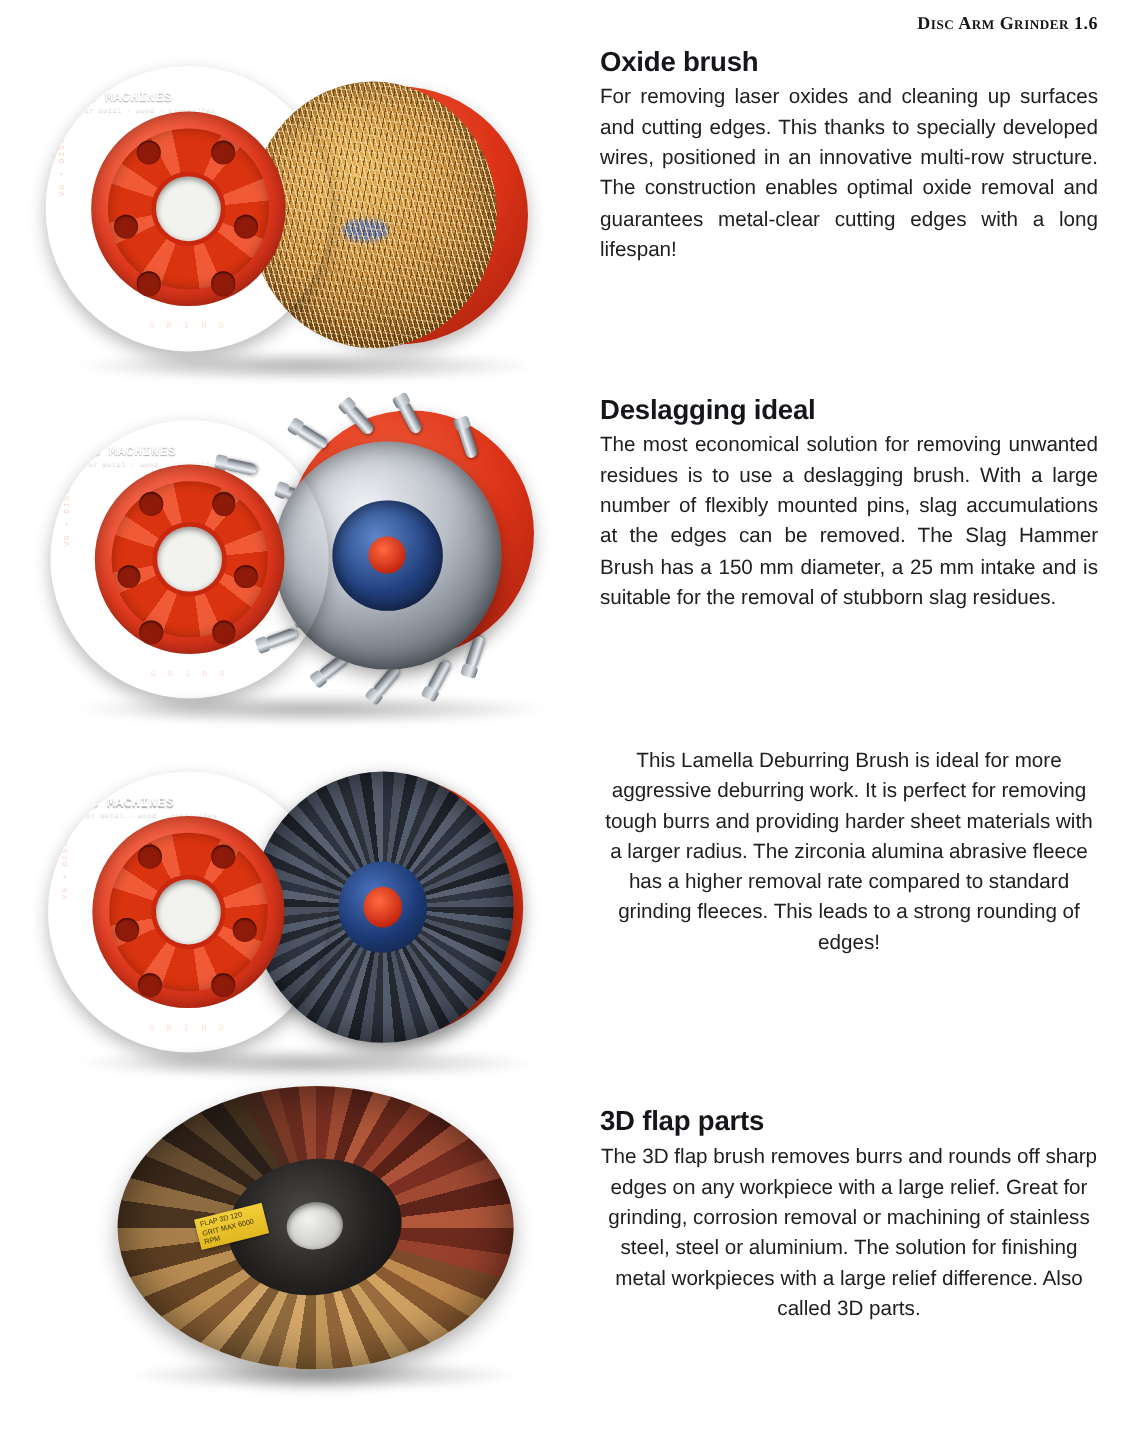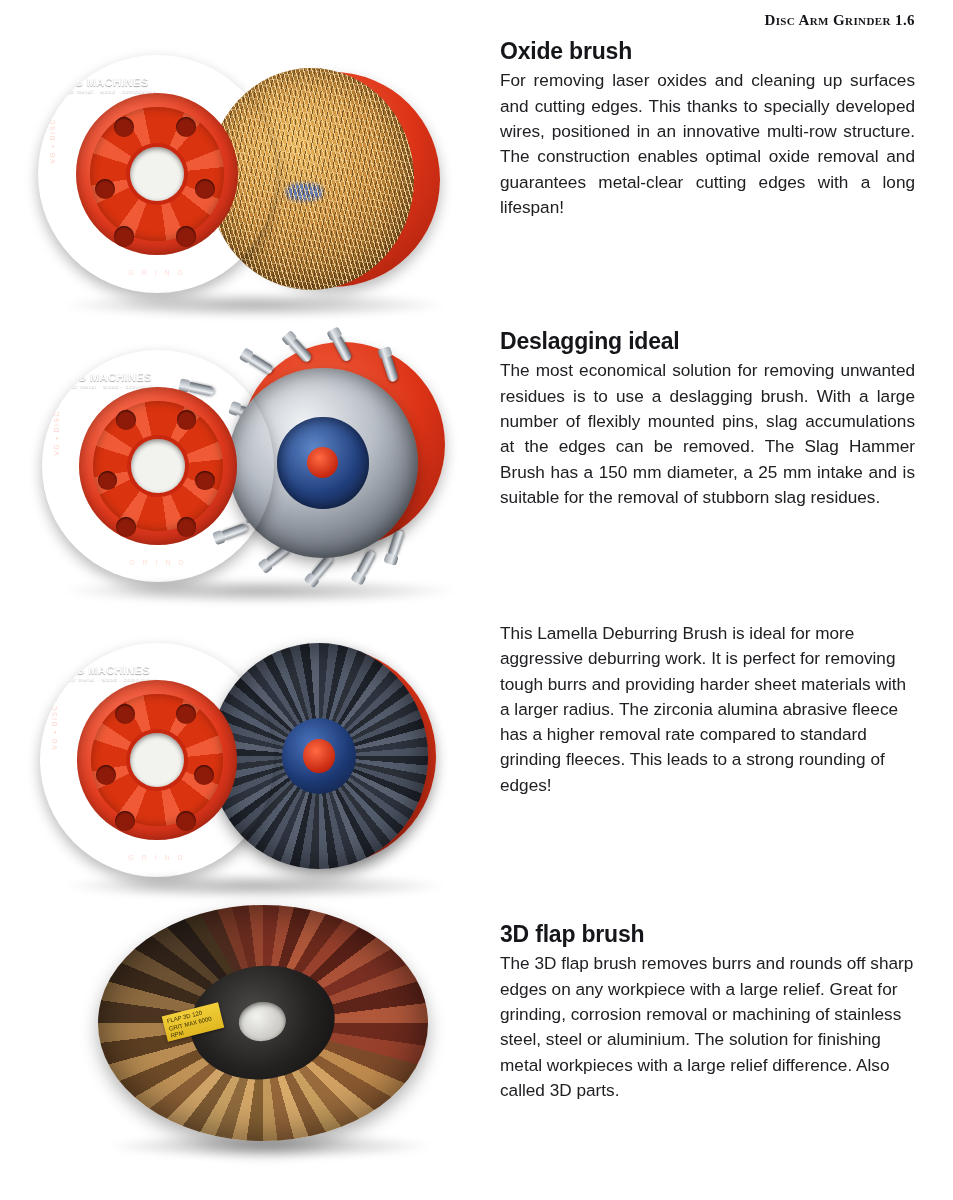--- a/index.html
+++ b/index.html
@@ -59,21 +59,21 @@
     margin: 0 0 4px 0;
     line-height: 1.15;
   }
   .sec-body {
     font-size: 17.2px;
     line-height: 1.47;
     color: #202024;
     text-align: justify;
     margin: 0;
   }
-  .sec-body.left { text-align: left; }
+  .sec-body.left { text-align: center; }
 
   
   #sec-0 { height: 290px; }
   #sec-1 { height: 295px; }
   #sec-2 { height: 300px; }
   #sec-3 { height: 280px; }
 
   #sec-0 .copy { padding-top: 8px; }
   #sec-1 .copy { padding-top: 8px; }
   #sec-2 .copy { padding-top: 6px; }
@@ -84,20 +84,21 @@
 
   
   .plate {
     position: absolute;
     border-radius: 50%;
     background:
       radial-gradient(circle at 36% 28%, #f4asd 0 0),
       radial-gradient(circle at 34% 26%, #fb6a4a 0%, #ea3a22 46%, #c02510 82%, #96190b 100%);
     box-shadow: 0 6px 14px rgba(0,0,0,.28);
     overflow: hidden;
+    font-family: Liberation Mono, monospace;
   }
   .plate .hub-ring {
     position: absolute;
     left: 16%; top: 16%;
     width: 68%; height: 68%;
     border-radius: 50%;
     background: radial-gradient(circle at 38% 32%, #ff7a5c 0%, #e23a1e 55%, #b72310 100%);
     box-shadow: inset 0 0 14px rgba(0,0,0,.35);
   }
   .plate .spokes {
@@ -559,18 +560,18 @@
       <div class="shadow-ellipse" style="left:105px; top:218px; width:330px; height:26px;"></div>
 
       <div class="flap3d" style="left:98px; top:-10px; width:330px; height:236px;">
         <div class="hubdark"></div>
         <div class="label">FLAP 3D
 120 GRIT
 MAX 6000 RPM</div>
       </div>
     </div>
     <div class="copy">
-      <h2 class="sec-title">3D flap brush</h2>
+      <h2 class="sec-title">3D flap parts</h2>
       <p class="sec-body left">The 3D flap brush removes burrs and rounds off sharp edges on any workpiece with a large relief. Great for grinding, corrosion removal or machining of stainless steel, steel or aluminium. The solution for finishing metal workpieces with a large relief difference. Also called 3D parts.</p>
     </div>
   </div>
 
 </div>
 
 </body></html>

